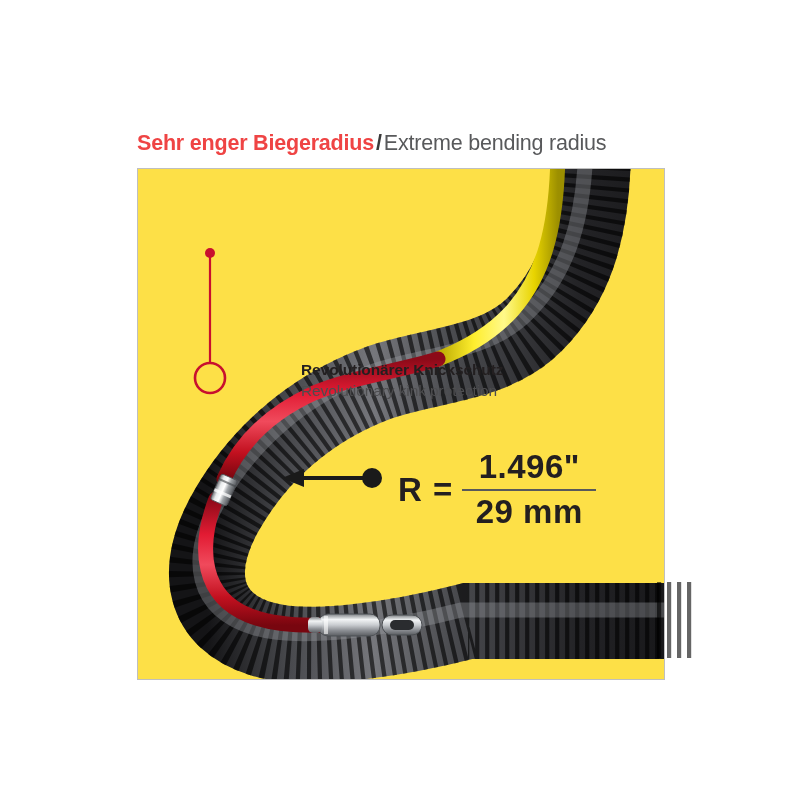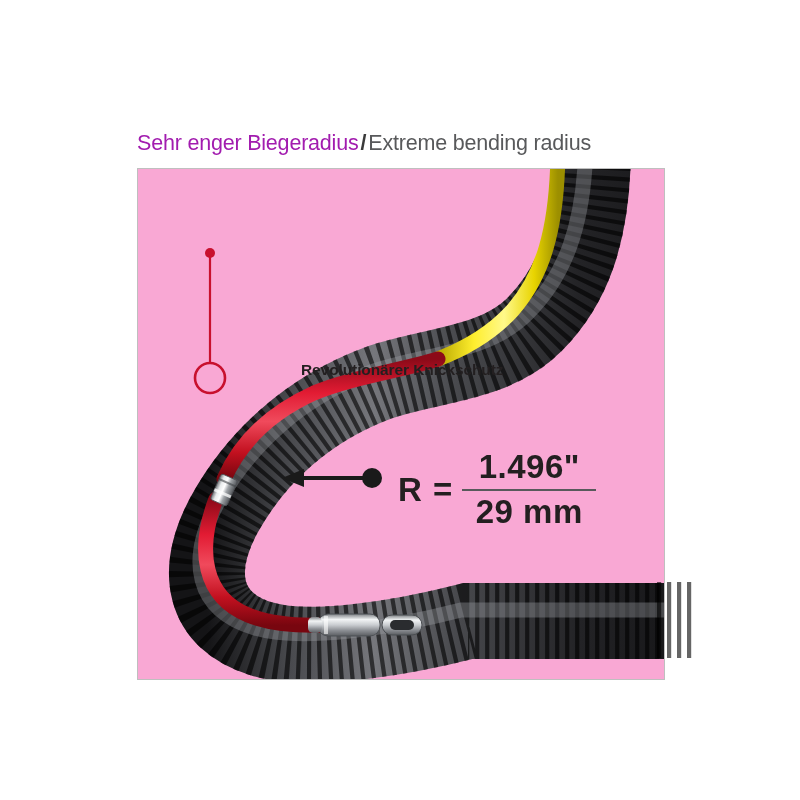--- a/index.html
+++ b/index.html
@@ -22,43 +22,43 @@
     left: 137px;
     top: 129px;
     width: 540px;
     height: 30px;
     white-space: nowrap;
     line-height: 28px;
     font-size: 21.5px;
     letter-spacing: -0.2px;
   }
   #heading .de {
-    font-weight: normal;
-    color: #a21caf;
+    font-weight: bold;
+    color: #ef4444;
     margin-top: 28px;
   }
   #heading .sep {
     font-weight: bold;
     color: #3a3a3a;
     padding: 0 2px;
   }
   #heading .en {
     font-weight: normal;
     color: #58595b;
   }
 
   
   #panel {
     position: absolute;
     left: 137px;
     top: 168px;
     width: 528px;
     height: 512px;
     border: 1px solid #bfbfbf;
-    background: #f9a8d4;
+    background: #fde047;
     overflow: hidden;
     box-sizing: border-box;
   }
   #panel-art {
     position: absolute;
     left: 0;
     top: 0;
     width: 528px;
     height: 512px;
     display: block;
@@ -263,20 +263,21 @@
         <rect x="48" y="-10" width="40" height="20" rx="10" fill="url(#metal2)" stroke="#4b4e52" stroke-width="1"></rect>
         <rect x="56" y="-5" width="24" height="10" rx="5" fill="#2a2c2f"></rect>
         <rect x="-10" y="-9" width="4" height="18" fill="#ffffff" opacity="0.6"></rect>
       </g>
 
     </g>
   </svg>
 
   <div id="callout">
     <div class="cal-de">Revolutionärer Knickschutz</div>
+    <div class="cal-en">Revolutionary kink protection</div>
   </div>
 
   <svg style="position:absolute;left:0;top:0;width:528px;height:512px;pointer-events:none" viewBox="0 0 528 512">
     <circle cx="72" cy="84" r="5" fill="#c8102e"></circle>
     <line x1="72" y1="86" x2="72" y2="194" stroke="#c8102e" stroke-width="2.2"></line>
     <circle cx="72" cy="209" r="15" fill="none" stroke="#c8102e" stroke-width="2.6"></circle>
   </svg>
 
   <svg style="position:absolute;left:0;top:0;width:528px;height:512px;pointer-events:none" viewBox="0 0 528 512">
     <line x1="154" y1="309" x2="232" y2="309" stroke="#1a1a1a" stroke-width="4"></line>

